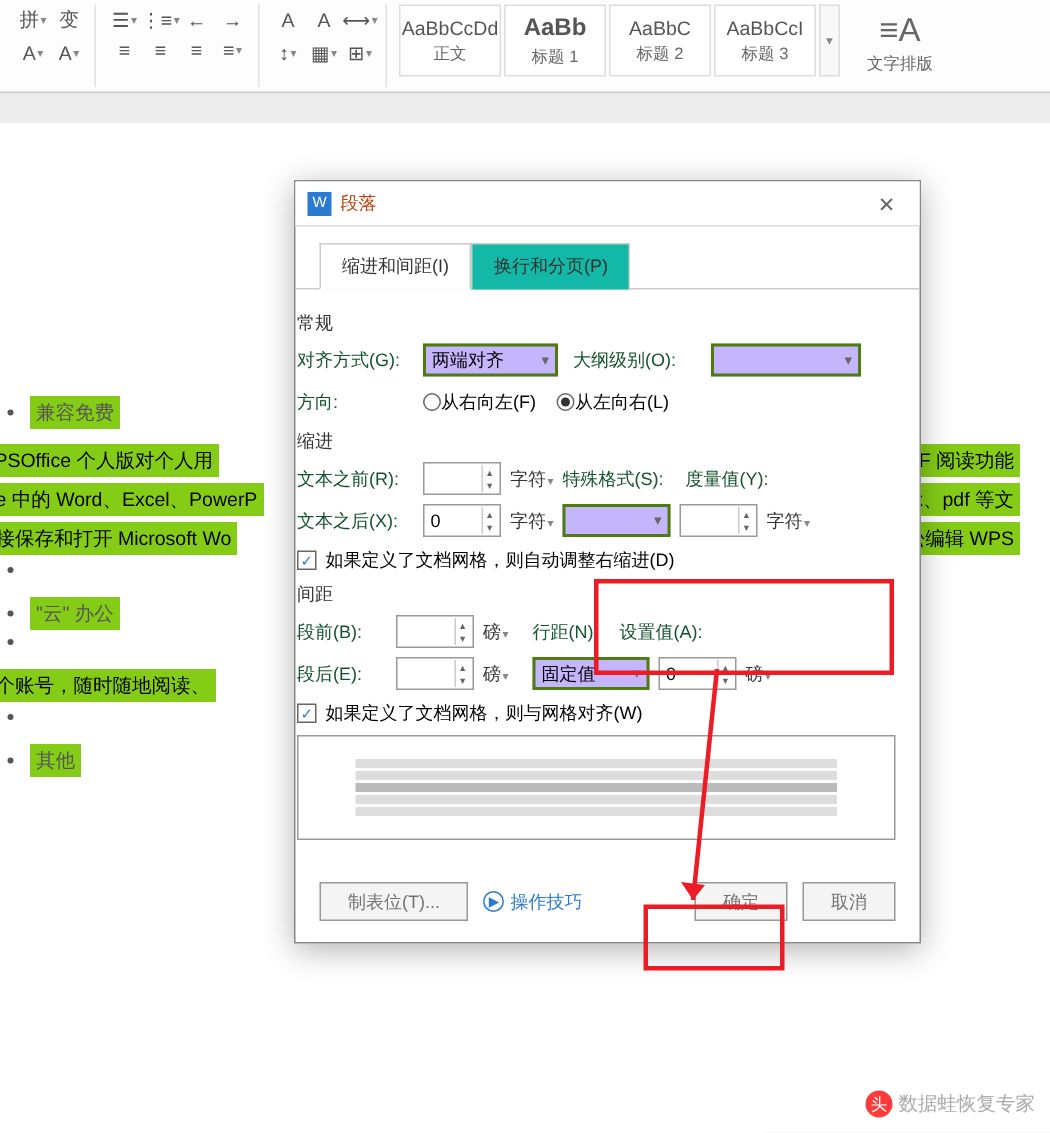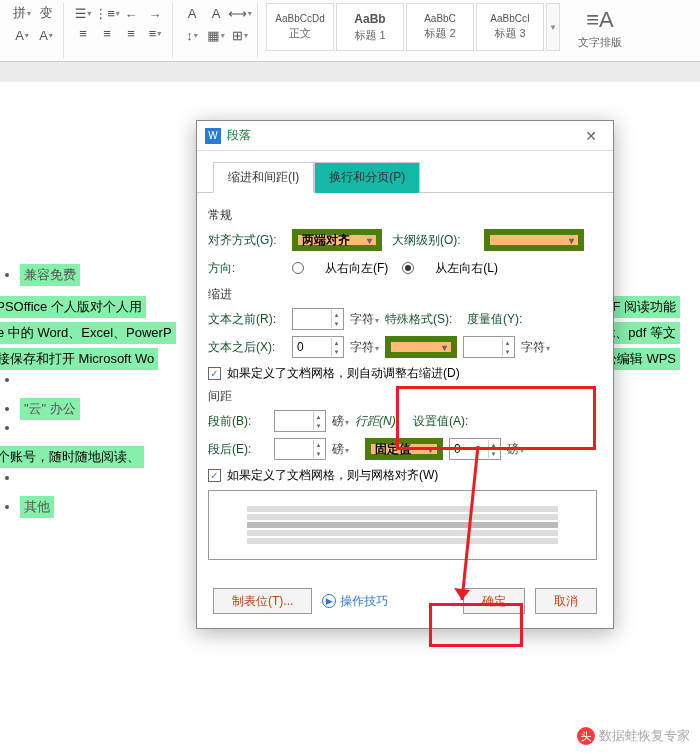--- a/index.html
+++ b/index.html
@@ -9,68 +9,68 @@
 .ribbon { background: #fdfdfd; border-bottom: 1px solid #ccc; padding: 3px 5px; display: flex; align-items: flex-start; gap: 2px; height: 62px; }
 .ribbon-group { display: flex; flex-direction: column; align-items: center; padding: 0 6px; border-right: 1px solid #e0e0e0; height: 100%; }
 .ribbon-group.no-border { border-right: none; }
 .icon-grid { display: grid; grid-template-columns: repeat(3, 22px); gap: 2px; }
 .icon-grid.two { grid-template-columns: repeat(2, 22px); }
 .icon-grid.one-row { grid-template-columns: repeat(4, 22px); }
 .rb-icon { width: 22px; height: 20px; display: flex; align-items: center; justify-content: center; font-size: 13px; color: #555; cursor: pointer; }
 .rb-icon.with-drop::after { content: "▾"; font-size: 8px; margin-left: 1px; color: #888; }
 .style-gal { display: flex; gap: 2px; align-items: stretch; }
 .style-item { width: 68px; height: 48px; border: 1px solid #ddd; display: flex; flex-direction: column; align-items: center; justify-content: center; cursor: pointer; background: #fff; }
-.style-prev { font-size: 10px; color: #555; }
-.style-prev.bold { font-weight: bold; font-size: 12px; }
+.style-prev { font-size: 13px; color: #555; }
+.style-prev.bold { font-weight: bold; font-size: 16px; }
 .style-lbl { font-size: 11px; color: #666; margin-top: 2px; }
 .gal-drop { width: 14px; display: flex; align-items: center; justify-content: center; border: 1px solid #ddd; background: #f8f8f8; font-size: 9px; color: #888; }
 .text-layout { display: flex; flex-direction: column; align-items: center; width: 52px; font-size: 11px; color: #666; cursor: pointer; padding-top: 2px; }
 .text-layout-icon { font-size: 22px; color: #666; height: 30px; display: flex; align-items: center; }
 
 
 .doc-area { background: #ececec; padding: 20px 0 0 0; height: 693px; position: relative; }
 .doc-body { background: #fff; margin-left: -40px; padding: 40px 20px 20px 20px; height: 100%; position: relative; }
 .bullet { list-style: disc; margin-left: 40px; font-size: 13px; color: #555; height: 24px; }
-.hl-block { background: #86efac; padding: 2px 4px; margin: 2px 0; display: inline-block; font-size: 13px; }
+.hl-block { background: #84cc16; padding: 2px 4px; margin: 2px 0; display: inline-block; font-size: 13px; }
 
 
 .dialog { position: absolute; left: 196px; top: 120px; width: 418px; background: #fff; border: 1px solid #888; box-shadow: 0 4px 20px rgba(0,0,0,0.3); font-size: 12px; z-index: 100; }
 .dlg-title { height: 30px; display: flex; align-items: center; padding: 0 8px; border-bottom: 1px solid #ddd; background: #fff; }
 .dlg-title-icon { width: 16px; height: 16px; background: #2a7ad2; color: #fff; font-size: 10px; display: flex; align-items: center; justify-content: center; margin-right: 6px; }
-.dlg-title-text { flex: 1; color: #15803d; }
+.dlg-title-text { flex: 1; color: #c2410c; }
 .dlg-close { width: 28px; height: 22px; display: flex; align-items: center; justify-content: center; cursor: pointer; font-size: 14px; color: #666; }
 .dlg-tabs { display: flex; padding: 10px 16px 0 16px; border-bottom: 1px solid #ccc; gap: 0; }
 .dlg-tab { padding: 6px 14px; border: 1px solid #ccc; border-bottom: none; background: #14b8a6; cursor: pointer; color: #333; position: relative; top: 1px; }
 .dlg-tab.active { background: #fff; border-bottom: 1px solid #fff; }
-.dlg-body { padding: 8px 16px 10px 11px; }
+.dlg-body { padding: 8px 16px 10px 1px; }
 .section-label { color: #333; margin: 6px 0 4px 0; font-weight: normal; }
 .form-row { display: flex; align-items: center; margin: 4px 0; gap: 6px; min-height: 24px; }
 .form-label { width: 78px; color: #14532d; }
 .form-label.narrow { width: 60px; }
 .form-label.xnarrow { width: 52px; }
-.combo { border: 6px solid #4d7c0f; height: 22px; padding: 0 4px; background: #fdba74; display: flex; align-items: center; justify-content: space-between; cursor: pointer; font-weight: bold; }
+.combo { border: 2px solid #4d7c0f; height: 22px; padding: 0 4px; background: #c4b5fd; display: flex; align-items: center; justify-content: space-between; cursor: pointer; }
 .combo::after { content: "▾"; font-size: 10px; color: #666; margin-left: 4px; }
 .spin-input { border: 1px solid #999; height: 22px; width: 52px; display: flex; align-items: center; padding: 0 2px 0 4px; background: #fff; position: relative; }
 .spin-input input { border: none; width: 34px; outline: none; font-size: 12px; }
 .spin-btns { display: flex; flex-direction: column; width: 12px; }
 .spin-btns span { height: 9px; font-size: 7px; color: #666; display: flex; align-items: center; justify-content: center; cursor: pointer; border-left: 1px solid #ccc; }
 .unit-label { color: #333; }
 .unit-label.with-drop::after { content: "▾"; font-size: 8px; margin-left: 1px; color: #888; }
 .radio-row { display: flex; align-items: center; gap: 14px; }
-.radio-item { display: flex; align-items: center; gap: 21px; cursor: pointer; }
+.radio-item { display: flex; align-items: center; gap: 0; cursor: pointer; }
 .radio-dot { width: 12px; height: 12px; border: 1px solid #666; border-radius: 50%; display: flex; align-items: center; justify-content: center; }
 .radio-dot.on::after { content: ""; width: 6px; height: 6px; background: #333; border-radius: 50%; }
 .check-row { display: flex; align-items: center; gap: 6px; margin: 6px 0; }
 .checkbox { width: 13px; height: 13px; border: 1px solid #666; display: flex; align-items: center; justify-content: center; font-size: 10px; color: #2a7ad2; }
 .checkbox.on::before { content: "✓"; }
 .preview-box { border: 1px solid #999; height: 70px; margin: 4px 0 10px 0; padding: 10px; background: #fff; display: flex; flex-direction: column; gap: 2px; align-items: center; justify-content: center; }
 .prev-line { height: 6px; background: #ddd; width: 85%; font-size: 6px; color: #bbb; overflow: hidden; white-space: nowrap; }
 .prev-line.dark { background: #bbb; }
 .dlg-footer { display: flex; align-items: center; padding: 8px 16px 14px 16px; gap: 10px; }
-.dlg-btn { border: 1px solid #999; background: #f4f4f4; height: 20px; padding: 12px 18px; cursor: pointer; display: flex; align-items: center; color: #c2410c; }
+.dlg-btn { border: 1px solid #999; background: #f4f4f4; height: 20px; padding: 12px 18px; cursor: pointer; display: flex; align-items: center; color: #737373; }
 .dlg-link { color: #2a7ad2; cursor: pointer; display: flex; align-items: center; gap: 4px; }
 .dlg-link::before { content: "▶"; font-size: 9px; color: #2a7ad2; border: 1px solid #2a7ad2; border-radius: 50%; width: 12px; height: 12px; display: flex; align-items: center; justify-content: center; }
 
 
 .annot-box { position: absolute; border: 3px solid #ed1c24; z-index: 200; pointer-events: none; }
 .annot-arrow { position: absolute; z-index: 199; pointer-events: none; }
 
 
 .watermark { position: absolute; right: 10px; bottom: 10px; font-size: 13px; color: #aaa; display: flex; align-items: center; gap: 4px; z-index: 50; }
 .watermark::before { content: "头"; background: #ff3b3b; color: #fff; width: 18px; height: 18px; border-radius: 50%; display: flex; align-items: center; justify-content: center; font-size: 11px; }
@@ -266,21 +266,21 @@
     <div class="form-row">
       <div class="form-label narrow">段前(B):</div>
       <div class="spin-input">
           <input value="" style="">
           <div class="spin-btns">
             <span>▴</span>
             <span>▾</span>
           </div>
         </div>
       <div class="unit-label with-drop">磅</div>
-      <div class="form-label xnarrow" style="font-style:italic;">行距(N):</div>
+      <div class="form-label xnarrow" style="margin-left:10px;">行距(N):</div>
       <div class="form-label" style="width:82px;">设置值(A):</div>
     </div>
     <div class="form-row">
       <div class="form-label narrow">段后(E):</div>
       <div class="spin-input">
           <input value="" style="">
           <div class="spin-btns">
             <span>▴</span>
             <span>▾</span>
           </div>

